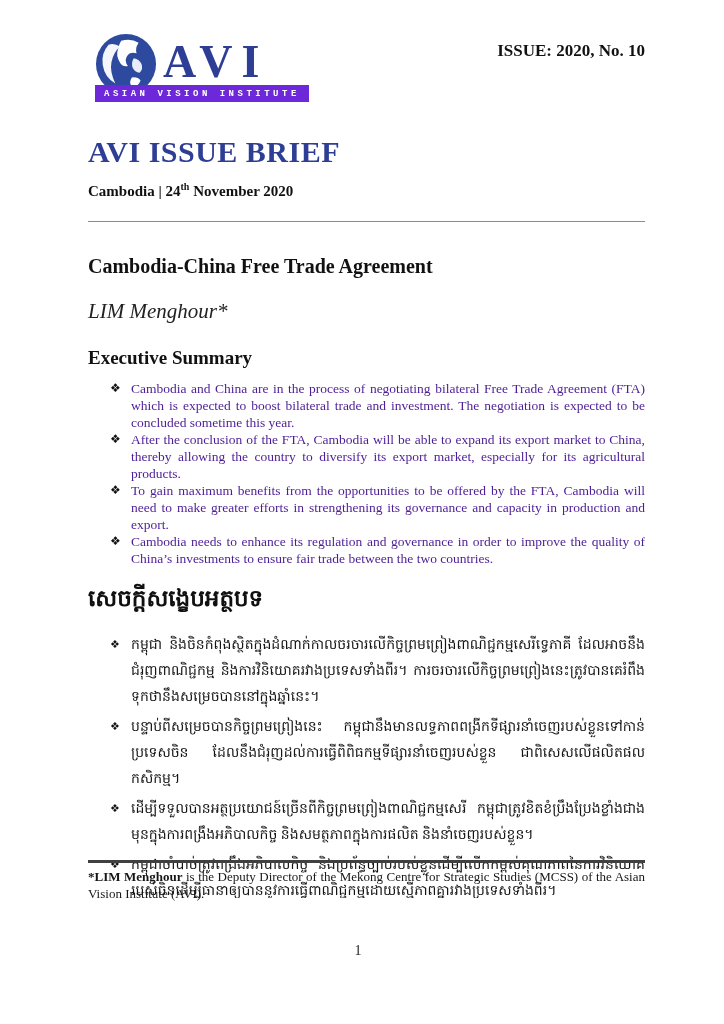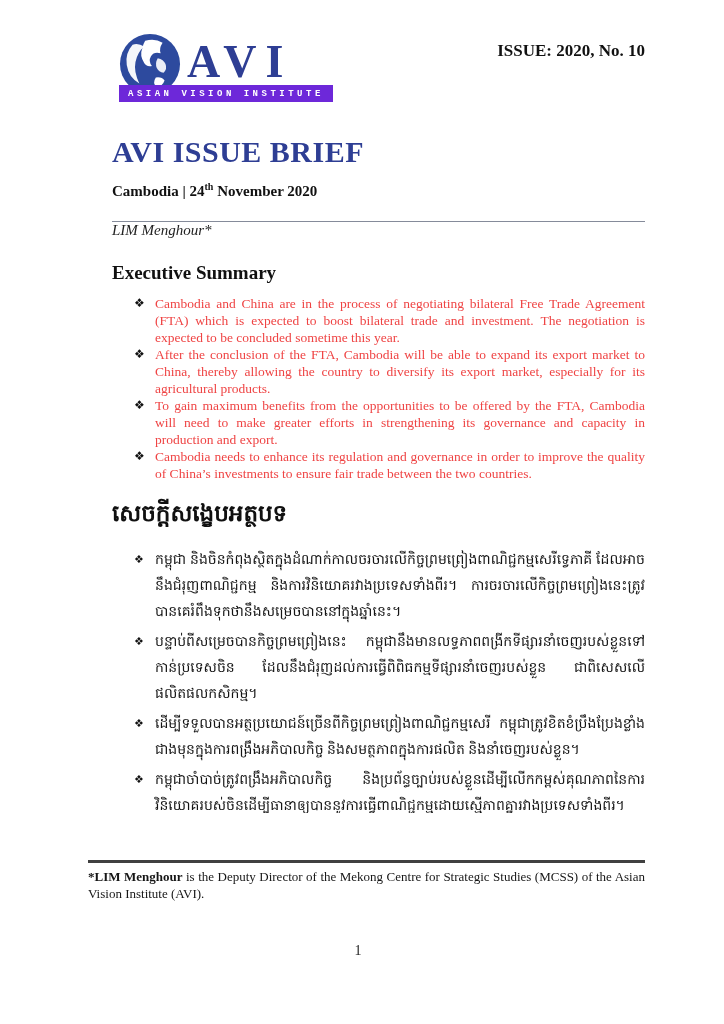--- a/index.html
+++ b/index.html
@@ -6,21 +6,20 @@
   html, body { background: #e8e8e8; }
   .page {
     position: relative;
     width: 724px;
     height: 1024px;
     margin: 0 auto;
     background: #ffffff;
     font-family: "Liberation Serif", serif;
     color: #1c1c1c;
     overflow: hidden;
-    padding-left: 24px;
   }
   .content { padding: 33px 79px 0 88px; }
 
   
   .header-row { display: flex; justify-content: space-between; align-items: flex-start; }
   .logo { display: inline-flex; flex-direction: column; align-items: flex-start; margin-left: 7px; }
   .logo-top { display: flex; align-items: center; gap: 6px; }
   .logo-globe { width: 62px; height: 62px; display: block; }
   .logo-acronym {
     font-size: 46px; font-weight: bold; color: #2e3e94;
@@ -40,31 +39,31 @@
   .masthead-title {
     margin-top: 33px;
     font-size: 30px; font-weight: bold; color: #2e3e94; letter-spacing: 0.5px;
   }
   .dateline { margin-top: 12px; font-size: 15px; font-weight: bold; color: #111; }
   .dateline sup { font-size: 10px; }
   .top-rule { margin-top: 21px; border: 0; border-top: 1.5px solid #858b9a; }
 
   
   .article-title { margin-top: 33px; font-size: 20px; font-weight: bold; color: #111; }
-  .author { font-size: 15px; font-style: italic; color: #222; }
+  .author { margin-top: 21px; font-size: 21px; font-style: italic; color: #222; }
   .exec-heading { margin-top: 23px; font-size: 19px; font-weight: bold; color: #111; }
 
   .bullet-list { margin-top: 11px; }
   .bullet-item { display: flex; margin-bottom: 0; }
   .bullet-marker {
     flex: 0 0 21px; margin-left: 22px; font-size: 12px; line-height: 17px;
     font-family: "DejaVu Sans", sans-serif; color: #111;
   }
   .bullet-text {
-    flex: 1; font-size: 13.5px; line-height: 17px; text-align: justify; color: #ef4444;
+    flex: 1; font-size: 13.5px; line-height: 17px; text-align: justify; color: #4c1d95;
   }
 
   
   .khmer { font-family: Liberation Serif, serif; }
   .khmer-heading { margin-top: 17px; font-size: 23px; font-weight: bold; color: #101010; }
   .khmer-list { margin-top: 15px; max-height: 266px; overflow: hidden; }
   .khmer-item { display: flex; margin-bottom: 4px; }
   .khmer-marker {
     flex: 0 0 21px; margin-left: 22px; font-size: 11px; line-height: 26px;
     font-family: "DejaVu Sans", sans-serif; color: #111;
@@ -106,20 +105,21 @@
         </div>
         <div class="logo-banner">ASIAN VISION INSTITUTE</div>
       </div>
       <div class="issue">ISSUE: 2020, No. 10</div>
     </div>
 
     <div class="masthead-title">AVI ISSUE BRIEF</div>
     <div class="dateline"><span>Cambodia | 24</span><sup>th</sup><span> November 2020</span></div>
     <hr class="top-rule">
 
+    <div class="article-title">Cambodia-China Free Trade Agreement</div>
     <div class="author">LIM Menghour*</div>
 
     <div class="exec-heading">Executive Summary</div>
     <div class="bullet-list">
       <div class="bullet-item">
         <span class="bullet-marker">❖</span>
         <span class="bullet-text">Cambodia and China are in the process of negotiating bilateral Free Trade Agreement (FTA) which is expected to boost bilateral trade and investment. The negotiation is expected to be concluded sometime this year.</span>
       </div>
       <div class="bullet-item">
         <span class="bullet-marker">❖</span>

